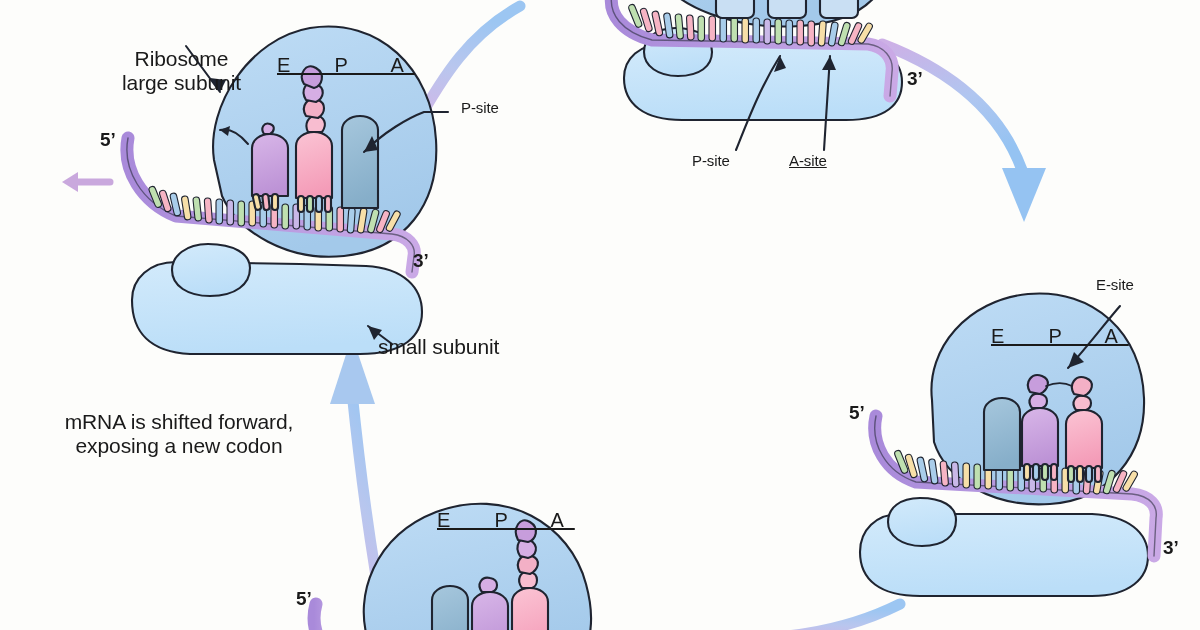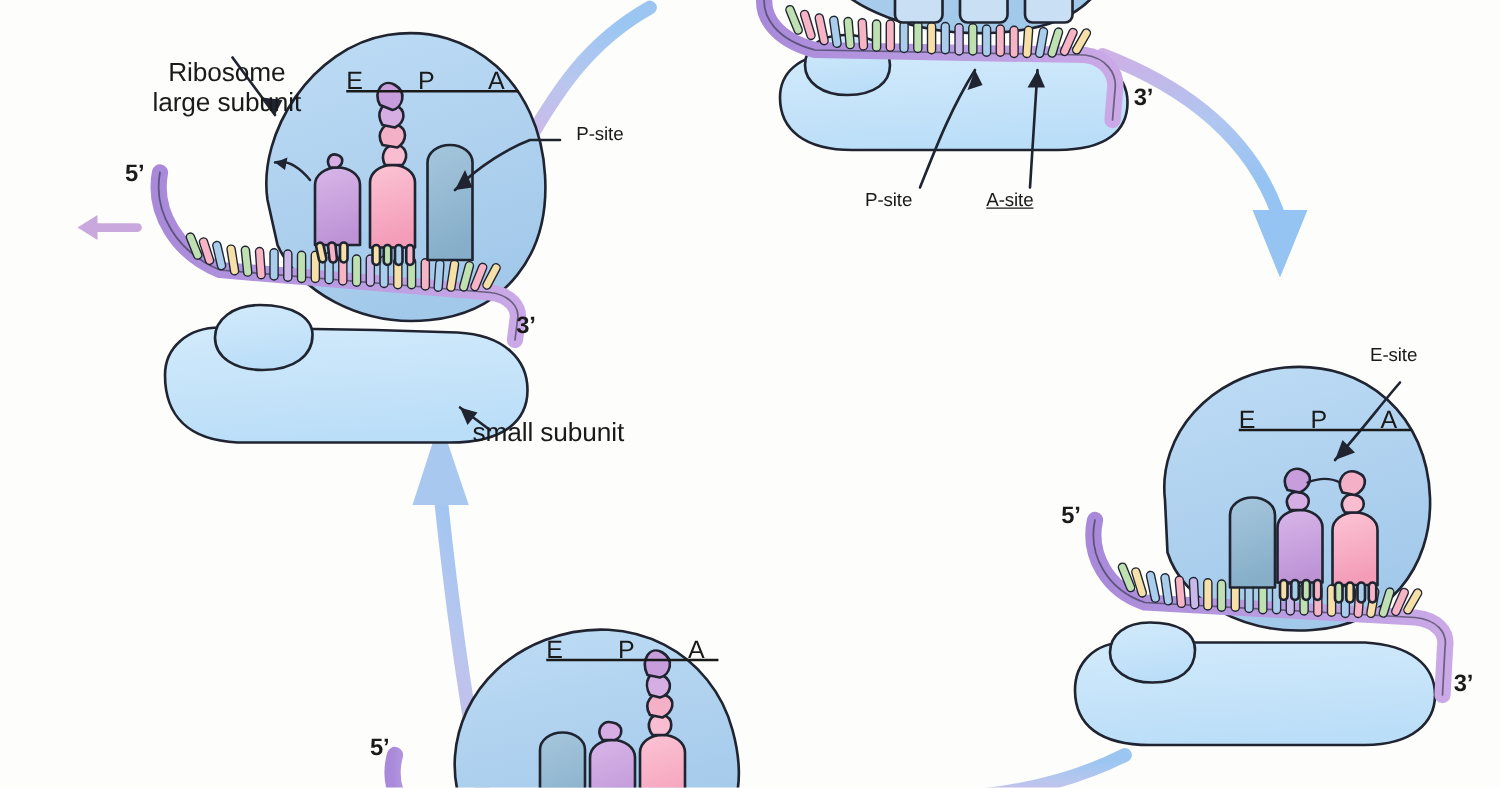--- a/index.html
+++ b/index.html
@@ -327,20 +327,24 @@
 <div class="lbl site" style="left:461px;top:100px;">P-site</div>
 
 <div class="lbl prime" style="left:100px;top:129px;">5’</div>
 
 <div class="lbl prime" style="left:413px;top:250px;">3’</div>
 
 <div class="lbl epa" style="left:277px;top:54px;">E  P  A</div>
 
 <div class="lbl big" style="left:378px;top:335px;">small subunit</div>
 
+<div class="lbl caption" style="left:24px;top:363px;width:310px;">
+  <span style="white-space:pre-line;display:block;">mRNA is shifted forward,
+exposing a new codon</span>
+</div>
 
 <div class="lbl site" style="left:692px;top:153px;">P-site</div>
 
 <div class="lbl site" style="left:789px;top:153px;text-decoration:underline;">A-site</div>
 
 <div class="lbl prime" style="left:907px;top:68px;">3’</div>
 
 <div class="lbl site" style="left:1072px;top:277px;margin-left:24px;">E-site</div>
 
 <div class="lbl prime" style="left:849px;top:402px;">5’</div>

